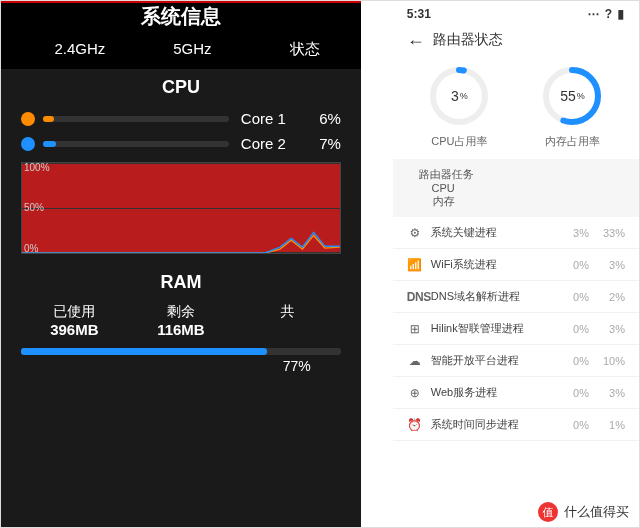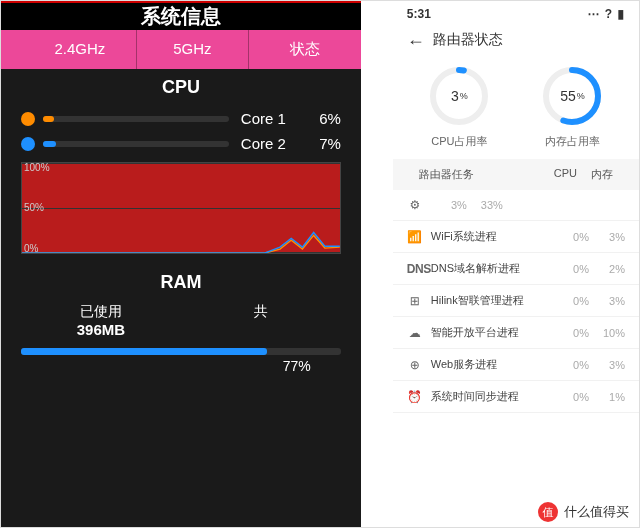--- a/index.html
+++ b/index.html
@@ -2,21 +2,21 @@
 <html><head>
 <meta charset="utf-8">
 <style>
   * { box-sizing: border-box; margin: 0; padding: 0; }
   body { font-family: -apple-system, "Helvetica Neue", Arial, sans-serif; width: 640px; height: 528px; overflow: hidden; }
   .wrap { display: flex; width: 640px; height: 528px; border: 1px solid #ddd; }
   .left { width: 380px; background: #1a1a1a; color: #fff; position: relative; }
   .right { width: 260px; background: #fff; color: #333; position: relative; font-size: 12px; margin-left: 32px; }
   
   .l-header { background: #000; text-align: center; padding: 0 0; font-size: 20px; font-weight: bold; border-top: 2px solid #c00; }
-  .tabs { display: flex; background: #ec4899; padding-left: 23px; }
+  .tabs { display: flex; background: #000000; padding-left: 23px; }
   .tab { flex: 1; text-align: center; padding: 10px 0; color: #fff; font-size: 15px; border-left: 1px solid rgba(0,0,0,.3); }
   .tab:first-child { border-left: none; }
   .sect { text-align: center; font-size: 18px; font-weight: bold; padding: 8px 0 4px; }
   .cores { padding: 0 20px; }
   .core-row { display: flex; align-items: center; margin: 8px 0; }
   .dot { width: 14px; height: 14px; border-radius: 50%; margin-right: 8px; flex-shrink: 0; }
   .dot.o { background: #ff8c00; }
   .dot.b { background: #1e90ff; }
   .bar { flex: 1; height: 6px; background: #333; border-radius: 3px; position: relative; margin-right: 12px; }
   .bar-fill { height: 100%; border-radius: 3px; }
@@ -39,21 +39,21 @@
   .r-head { display: flex; align-items: center; padding: 6px 14px 10px; gap: 8px; }
   .back { font-size: 18px; }
   .r-title { font-size: 14px; }
   .gauges { display: flex; justify-content: space-around; padding: 4px 10px 10px; }
   .gauge { text-align: center; }
   .gc { width: 64px; height: 64px; position: relative; margin: 0 auto 6px; }
   .gc svg { transform: rotate(-90deg); }
   .gc-txt { position: absolute; top: 0; left: 0; right: 0; bottom: 0; display: flex; align-items: center; justify-content: center; font-size: 14px; }
   .gc-txt small { font-size: 9px; margin-left: 1px; }
   .g-lbl { font-size: 11px; color: #666; }
-  .th { display: flex; background: #f6f6f6; padding: 8px 26px; font-size: 11px; color: #555; }
+  .th { display: flex; background: #f6f6f6; padding: 8px 26px; font-size: 11px; color: #555; flex-direction: column; }
   .th .c1 { flex: 1; }
   .th .c2, .th .c3 { width: 36px; text-align: right; }
   .task { display: flex; align-items: center; padding: 8px 14px; border-bottom: 1px solid #f1f1f1; font-size: 11px; }
   .task .ic { width: 16px; text-align: center; color: #666; margin-right: 8px; font-size: 12px; }
   .task .nm { flex: 1; color: #444; }
   .task .v { width: 36px; text-align: right; color: #aaa; }
   .dns-ic { font-size: 7px; font-weight: bold; letter-spacing: -0.5px; }
   
   .wm { position: absolute; bottom: 0; left: 0; right: 0; height: 30px; background: linear-gradient(to right, rgba(255,255,255,.0), rgba(255,255,255,.9)); display: flex; align-items: center; justify-content: flex-end; padding-right: 10px; gap: 6px; font-size: 13px; color: #333; pointer-events: none; }
   .wm-badge { width: 20px; height: 20px; border-radius: 50%; background: #e33; color: #fff; display: flex; align-items: center; justify-content: center; font-size: 11px; }
@@ -105,20 +105,24 @@
     </div>
 
     <div class="sect" style="margin-top:10px">RAM</div>
     <div class="ram-box">
       <div class="ram-row">
         <div class="ram-col">
           <div class="ram-l">已使用</div>
           <div class="ram-v">396MB</div>
         </div>
         <div class="ram-col">
+          <div class="ram-l">剩余</div>
+          <div class="ram-v">116MB</div>
+        </div>
+        <div class="ram-col">
           <div class="ram-l">共</div>
         </div>
       </div>
       <div class="ram-bar">
           <div class="ram-fill" style="width:77%"></div>
         </div>
       <div class="ram-pct"><span>77</span>%</div>
     </div>
   </div>
 
@@ -162,20 +166,21 @@
     </div>
 
     <div class="th">
       <span class="c1">路由器任务</span>
       <span class="c2">CPU</span>
       <span class="c3">内存</span>
     </div>
     <div id="task-list">
         <div class="task">
           <span class="ic">⚙</span>
+          <span class="nm">系统关键进程</span>
           <span class="v">3%</span>
           <span class="v">33%</span>
         </div>
         <div class="task">
           <span class="ic">📶</span>
           <span class="nm">WiFi系统进程</span>
           <span class="v">0%</span>
           <span class="v">3%</span>
         </div>
         <div class="task">

